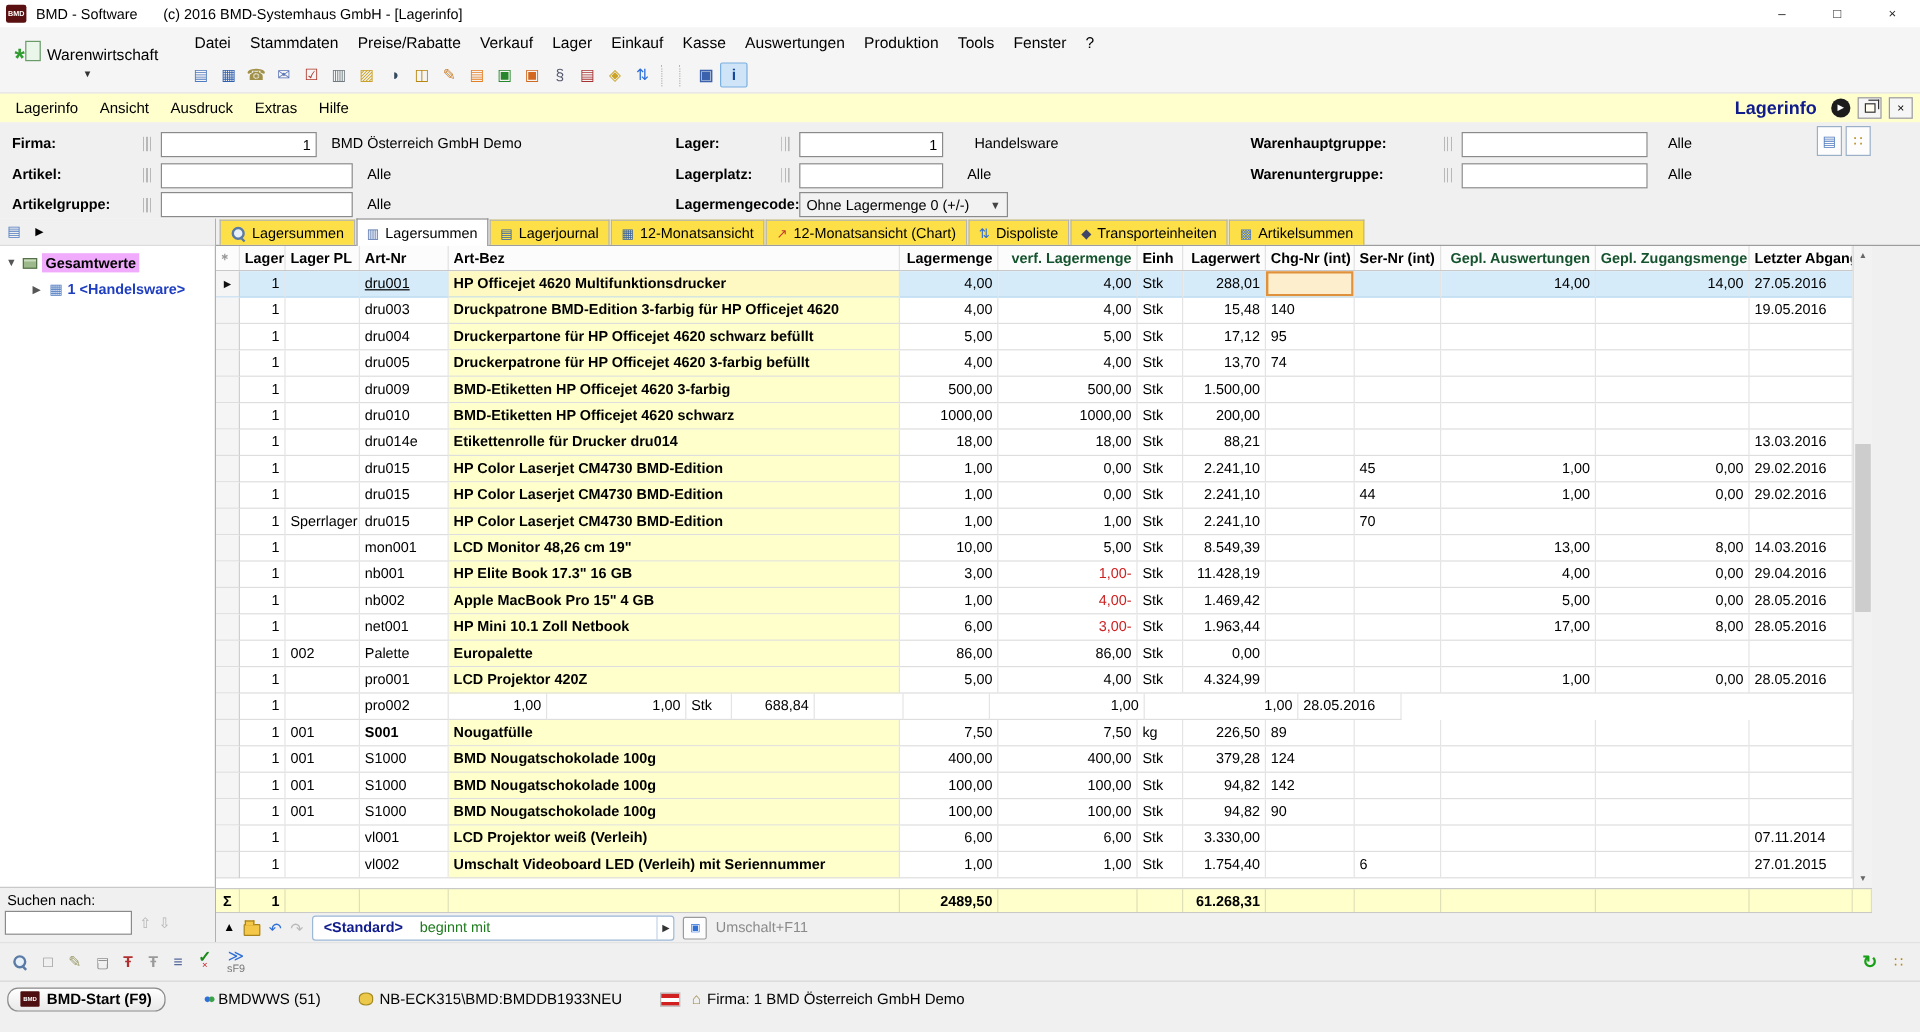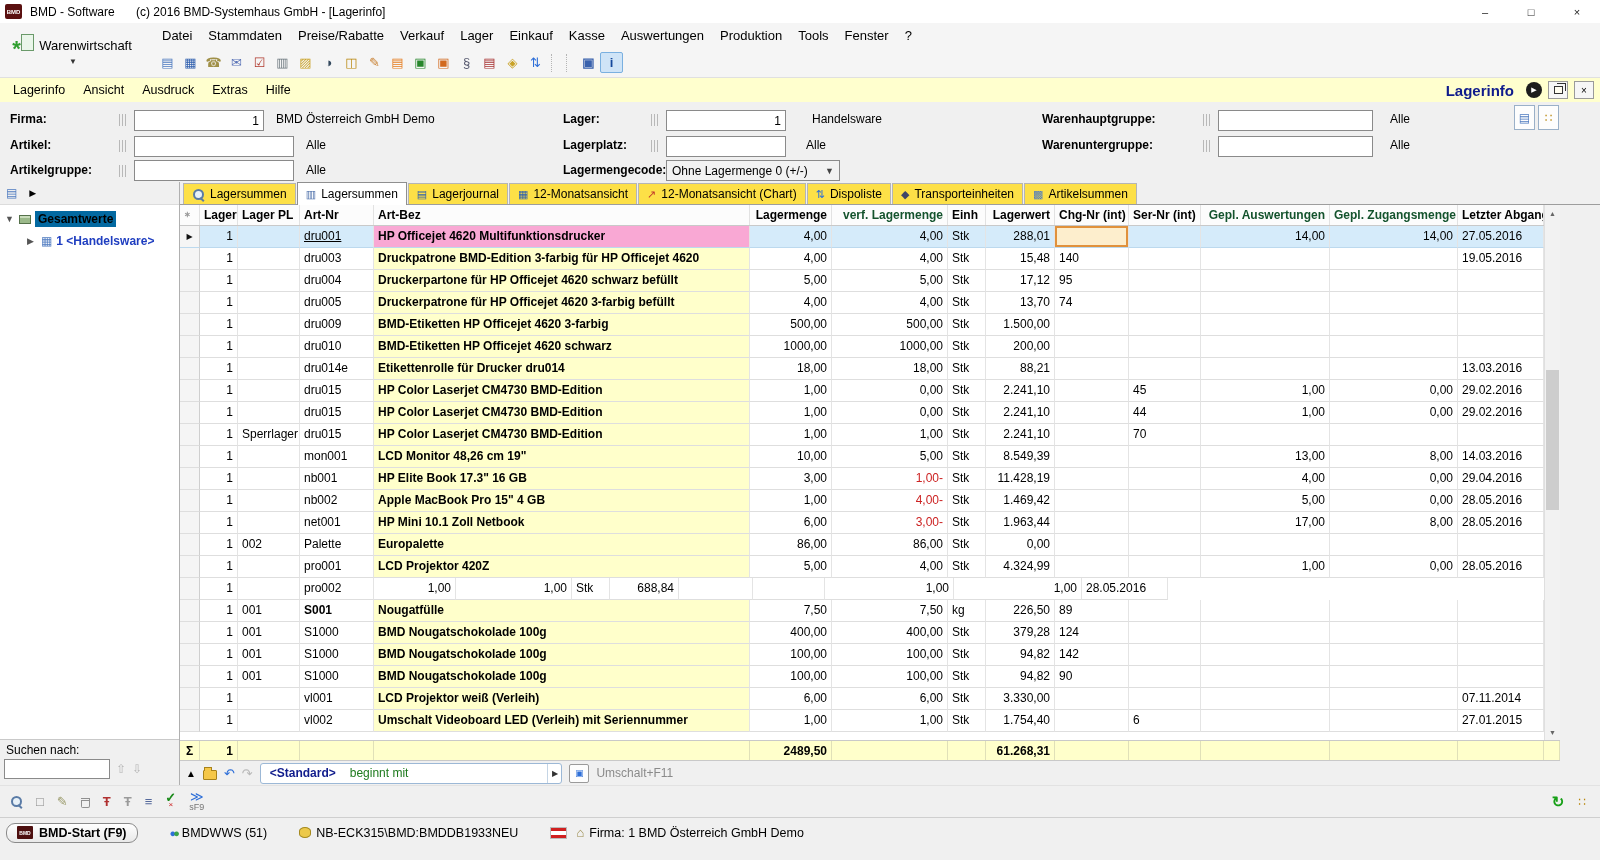--- a/index.html
+++ b/index.html
@@ -55,21 +55,21 @@
   .fselect .chev { margin-left:auto; font-size:9px; color:#444; padding-left:10px; }
   .side-btn { position:absolute; width:21px; height:25px; border:1px solid #9ab0c8; background:#fdfdfd; display:flex; align-items:center; justify-content:center; font-size:12px; }
   
   .main { display:flex; height:603px; }
   .sidepanel { width:180px; background:#fff; border-right:1px solid #b0b0b0; display:flex; flex-direction:column; }
   .tree-toolbar { height:23px; background:#f0f0f0; border-bottom:1px solid #dcdcdc; display:flex; align-items:center; gap:12px; padding-left:6px; }
   .tree { flex:1; padding-top:3px; }
   .tnode { height:22px; display:flex; align-items:center; gap:4px; padding-left:5px; white-space:nowrap; }
   .tnode .chev { color:#555; font-size:9px; width:10px; }
   .cube { width:12px; height:9px; background:#9bb98a; border:1px solid #55714a; box-shadow:inset 0 2px 0 #c9dcbb; }
-  .tnode-label-root { font-weight:bold; background:#0369a1; padding:1px 3px; }
+  .tnode-label-root { font-weight:bold; background:#f0abfc; padding:1px 3px; }
   .tnode-child { padding-left:27px; }
   .tnode-label-child { font-weight:bold; color:#1f3ec0; }
   .gridglyph { color:#4f7bc0; font-size:12px; }
   .side-search { height:46px; background:#f0f0f0; border-top:1px solid #c9c9c9; padding:2px 4px; }
   .side-search .lbl { display:block; margin:1px 0 2px 2px; }
   .side-search-row { display:flex; align-items:center; gap:6px; }
   .side-search input { width:106px; height:20px; border:1px solid #8a8a8a; font:12px "Liberation Sans",sans-serif; padding:0 3px; }
   .updn { color:#b5b5b5; font-size:12px; }
   
   .content { flex:1; display:flex; flex-direction:column; background:#f0f0f0; }
@@ -87,21 +87,21 @@
   .hcell.r { text-align:right; }
   .trow { display:flex; height:22px; }
   .cell { padding:0 4px; line-height:21px; white-space:nowrap; overflow:hidden;
           border-right:1px solid #e4e4e4; border-bottom:1px solid #dedede; flex:none; }
   .cell.r { text-align:right; }
   .cell.ind { background:#f5f5f5; border-right:1px solid #cfcfcf; font-size:8px; color:#111;
               display:flex; align-items:center; justify-content:center; padding:0; }
   .cell.artbez { background:var(--yellow); font-weight:bold; }
   .trow.sel .cell { background:#d5ebfa; border-bottom-color:#bcd9ee; }
   .trow.sel .cell.ind { background:#f5f5f5; }
-  .trow.sel .cell.artbez { background:#f9a8d4; }
+  .trow.sel .cell.artbez { background:#fef9c3; }
   .trow.sel .artnr-link { text-decoration:underline; }
   .cell.neg { color:var(--red); }
   .cell.focus-cell { box-shadow:inset 0 0 0 2px #e0913c; background:#fdeecd !important; }
   .vscroll { position:absolute; top:0; right:0; width:16px; height:535px; background:#f2f2f2; border-left:1px solid #dfdfdf; }
   .varrow { position:absolute; left:0; width:15px; height:16px; display:flex; align-items:center; justify-content:center;
             font-size:7px; color:#666; }
   .vthumb { position:absolute; left:1px; width:13px; top:165px; height:140px; background:#cdcdcd; }
   
   .sumrow { display:flex; height:21px; background:var(--yellow); border-top:1px solid #c9c9c9; border-bottom:1px solid #c9c9c9; width:1380px; font-weight:bold; }
   .scell { padding:0 4px; line-height:20px; border-right:1px solid #e0e0b8; flex:none; white-space:nowrap; }

